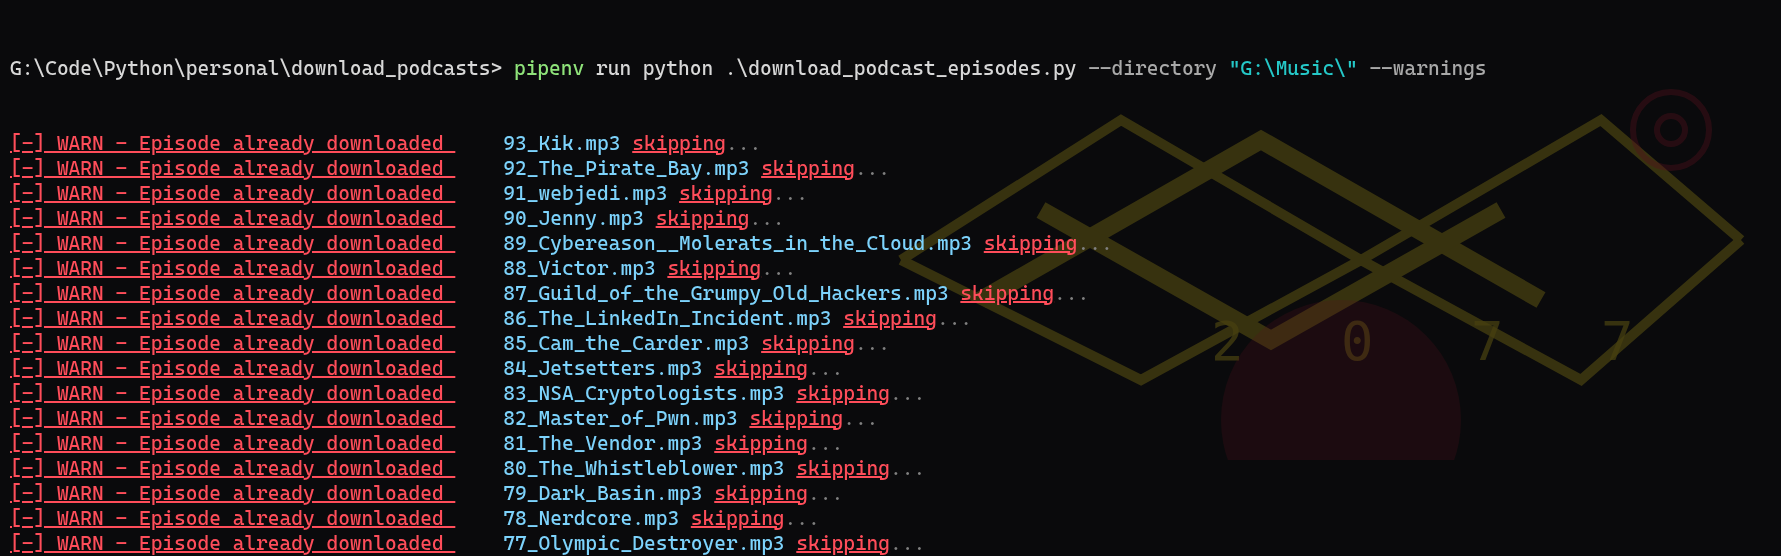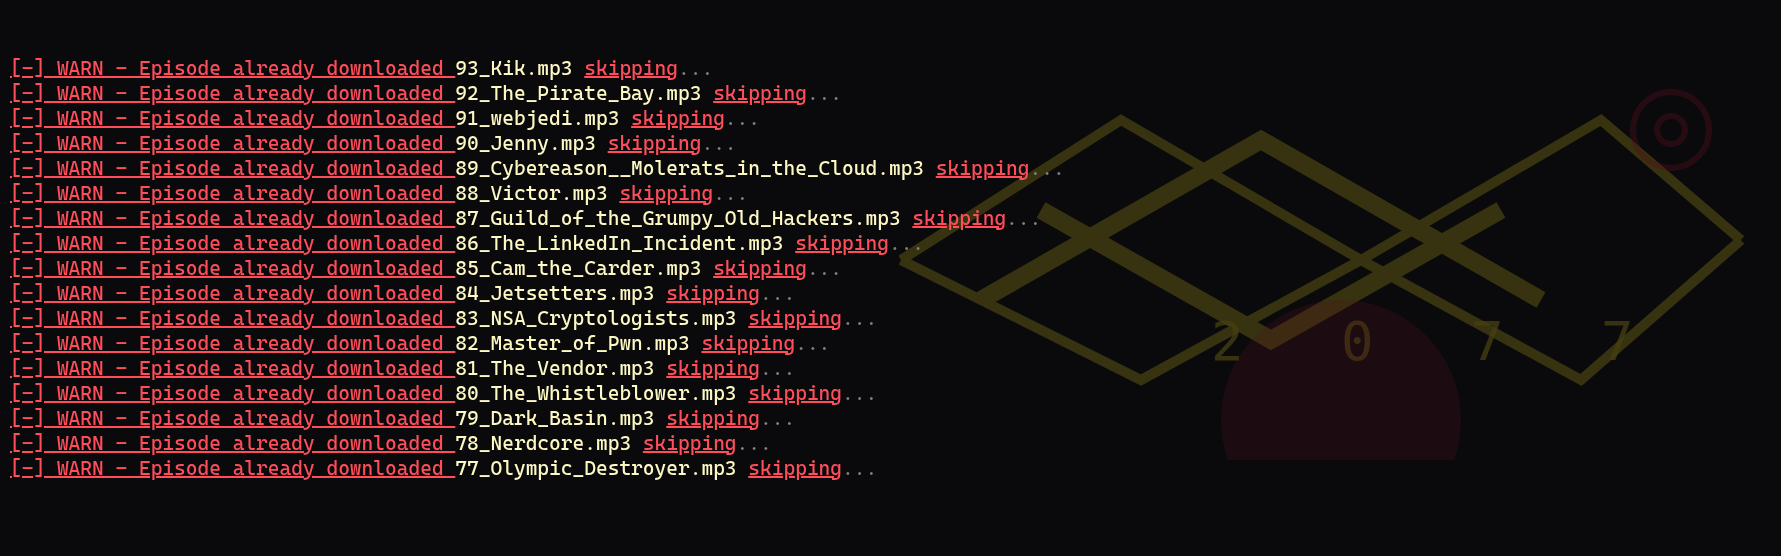--- a/index.html
+++ b/index.html
@@ -29,21 +29,21 @@
     white-space: pre;
   }
   .line { display: block; }
   .c-prompt   { color: #d8d8d8; }
   .c-cmd      { color: #8fe37a; }  
   .c-sub      { color: #d8d8d8; }  
   .c-script   { color: #d8d8d8; }
   .c-flag     { color: #a9a9a9; }  
   .c-string   { color: #25c8c8; }  
   .c-red      { color: #ff4d5a; text-decoration: underline; }
-  .c-green    { color: #fef9c3; }
+  .c-green    { color: #7dd3fc; margin-left: 48px; }
   .c-grey     { color: #808080; }
 </style>
 </head>
 <body>
 
 <div class="bg">
   <svg width="920" height="420" viewBox="0 0 920 420">
     <g fill="none" stroke="#b8a518" stroke-width="10" opacity="0.75">
       <path d="M60 220 L280 80 L520 220 L760 80 L900 200" stroke-linejoin="miter"></path>
       <path d="M60 220 L300 340 L520 220 L740 340 L900 200" stroke-linejoin="miter"></path>
@@ -60,14 +60,15 @@
       <circle cx="500" cy="380" r="120"></circle>
     </g>
     <g stroke="#d81f3a" opacity="0.4" stroke-width="6" fill="none">
       <circle cx="830" cy="90" r="38"></circle>
       <circle cx="830" cy="90" r="14"></circle>
     </g>
   </svg>
 </div>
 
 <div class="terminal">
+  <span class="line"><span class="c-prompt">G:\Code\Python\personal\download_podcasts&gt;</span> <span class="c-cmd">pipenv</span> <span class="c-sub">run python</span> <span class="c-script">.\download_podcast_episodes.py</span> <span class="c-flag">--directory</span> <span class="c-string">"G:\Music\"</span> <span class="c-flag">--warnings</span></span>
   <div id="rows"><span class="line"><span class="c-red">[-] WARN - Episode already downloaded </span><span class="c-green">93_Kik.mp3</span> <span class="c-red">skipping</span><span class="c-grey">...</span></span><span class="line"><span class="c-red">[-] WARN - Episode already downloaded </span><span class="c-green">92_The_Pirate_Bay.mp3</span> <span class="c-red">skipping</span><span class="c-grey">...</span></span><span class="line"><span class="c-red">[-] WARN - Episode already downloaded </span><span class="c-green">91_webjedi.mp3</span> <span class="c-red">skipping</span><span class="c-grey">...</span></span><span class="line"><span class="c-red">[-] WARN - Episode already downloaded </span><span class="c-green">90_Jenny.mp3</span> <span class="c-red">skipping</span><span class="c-grey">...</span></span><span class="line"><span class="c-red">[-] WARN - Episode already downloaded </span><span class="c-green">89_Cybereason__Molerats_in_the_Cloud.mp3</span> <span class="c-red">skipping</span><span class="c-grey">...</span></span><span class="line"><span class="c-red">[-] WARN - Episode already downloaded </span><span class="c-green">88_Victor.mp3</span> <span class="c-red">skipping</span><span class="c-grey">...</span></span><span class="line"><span class="c-red">[-] WARN - Episode already downloaded </span><span class="c-green">87_Guild_of_the_Grumpy_Old_Hackers.mp3</span> <span class="c-red">skipping</span><span class="c-grey">...</span></span><span class="line"><span class="c-red">[-] WARN - Episode already downloaded </span><span class="c-green">86_The_LinkedIn_Incident.mp3</span> <span class="c-red">skipping</span><span class="c-grey">...</span></span><span class="line"><span class="c-red">[-] WARN - Episode already downloaded </span><span class="c-green">85_Cam_the_Carder.mp3</span> <span class="c-red">skipping</span><span class="c-grey">...</span></span><span class="line"><span class="c-red">[-] WARN - Episode already downloaded </span><span class="c-green">84_Jetsetters.mp3</span> <span class="c-red">skipping</span><span class="c-grey">...</span></span><span class="line"><span class="c-red">[-] WARN - Episode already downloaded </span><span class="c-green">83_NSA_Cryptologists.mp3</span> <span class="c-red">skipping</span><span class="c-grey">...</span></span><span class="line"><span class="c-red">[-] WARN - Episode already downloaded </span><span class="c-green">82_Master_of_Pwn.mp3</span> <span class="c-red">skipping</span><span class="c-grey">...</span></span><span class="line"><span class="c-red">[-] WARN - Episode already downloaded </span><span class="c-green">81_The_Vendor.mp3</span> <span class="c-red">skipping</span><span class="c-grey">...</span></span><span class="line"><span class="c-red">[-] WARN - Episode already downloaded </span><span class="c-green">80_The_Whistleblower.mp3</span> <span class="c-red">skipping</span><span class="c-grey">...</span></span><span class="line"><span class="c-red">[-] WARN - Episode already downloaded </span><span class="c-green">79_Dark_Basin.mp3</span> <span class="c-red">skipping</span><span class="c-grey">...</span></span><span class="line"><span class="c-red">[-] WARN - Episode already downloaded </span><span class="c-green">78_Nerdcore.mp3</span> <span class="c-red">skipping</span><span class="c-grey">...</span></span><span class="line"><span class="c-red">[-] WARN - Episode already downloaded </span><span class="c-green">77_Olympic_Destroyer.mp3</span> <span class="c-red">skipping</span><span class="c-grey">...</span></span></div>
 </div>
 
 </body></html>

